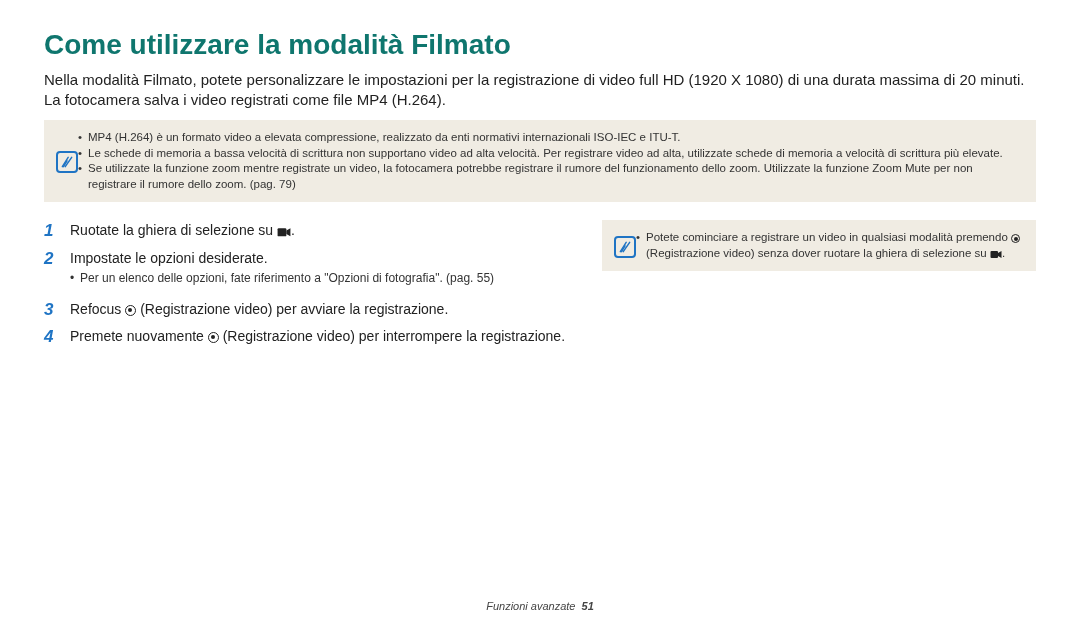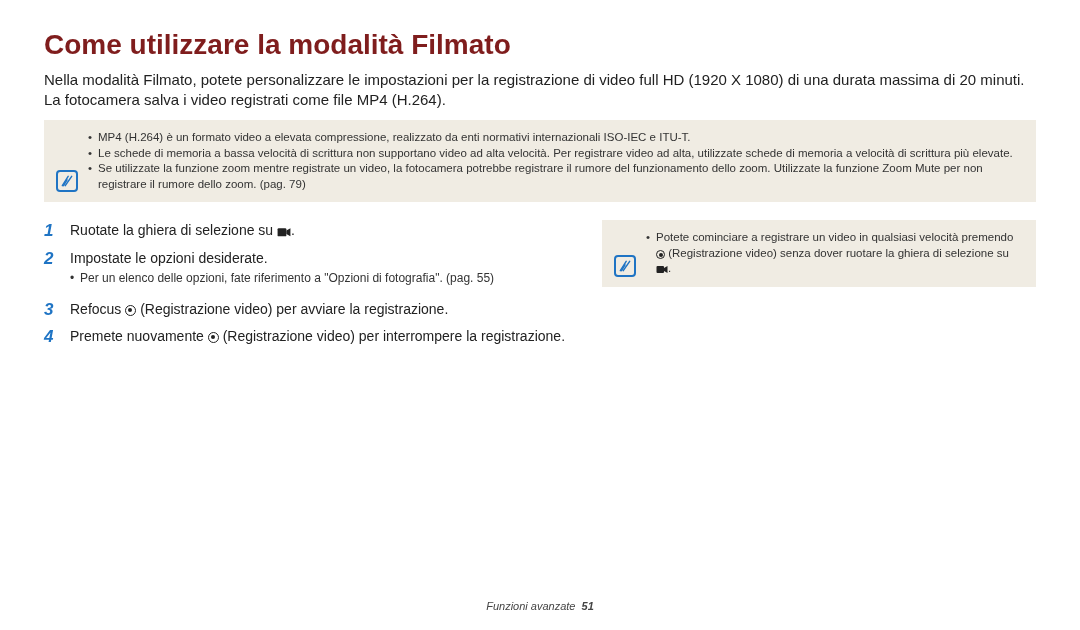--- a/index.html
+++ b/index.html
@@ -8,36 +8,35 @@
     height: 630px;
     background: #fff;
     font-family: "Segoe UI", "Helvetica Neue", Arial, sans-serif;
     color: #222;
     padding: 26px 44px 12px 44px;
     position: relative;
     font-size: 12.5px;
     line-height: 1.35;
   }
   h1.page-title {
-    color: #7f1d1d;
+    color: #0f766e;
     font-size: 28px;
     font-weight: 700;
     margin-bottom: 6px;
   }
   p.intro {
     font-size: 15px;
     color: #222;
     margin-bottom: 10px;
   }
   .note-box {
     background: #f0ece3;
     padding: 10px 12px 10px 12px;
     display: flex;
-    gap: 10px;
-    align-items: flex-end;
+    align-items: center;
     border-radius: 0;
   }
   .note-icon {
     flex: 0 0 auto;
     width: 22px;
     height: 22px;
     border: 2px solid #1f74c4;
     border-radius: 4px;
     display: flex;
     align-items: center;
@@ -212,21 +211,21 @@
     <div class="note-box">
       <span class="note-icon">
         <svg viewBox="0 0 24 24" fill="none" stroke="#1f74c4" stroke-width="2.5" stroke-linecap="round">
           <path d="M4 20 L14 4"></path>
             <path d="M9 20 L20 4"></path>
             <path d="M12 10 L6 20"></path>
         </svg>
       </span>
       <ul class="note-list">
         <li>
-          <span>Potete cominciare a registrare un video in qualsiasi velocità premendo </span><span class="rec-icon" style="border-width:1.2px;width:9px;height:9px;"></span><span> (Registrazione video) senza dover ruotare la ghiera di selezione su </span><span class="inline-icon" style="width:12px;height:9px;"><svg viewBox="0 0 24 18">
+          <span>Potete cominciare a registrare un video in qualsiasi modalità premendo </span><span class="rec-icon" style="border-width:1.2px;width:9px;height:9px;"></span><span> (Registrazione video) senza dover ruotare la ghiera di selezione su </span><span class="inline-icon" style="width:12px;height:9px;"><svg viewBox="0 0 24 18">
                 <rect x="1" y="2" width="15" height="14" rx="2" fill="#222"></rect>
                 <path d="M16 6 L23 2 L23 16 L16 12 Z" fill="#222"></path>
               </svg></span><span>.</span>
         </li>
       </ul>
     </div>
   </div>
 
 </div>
 

